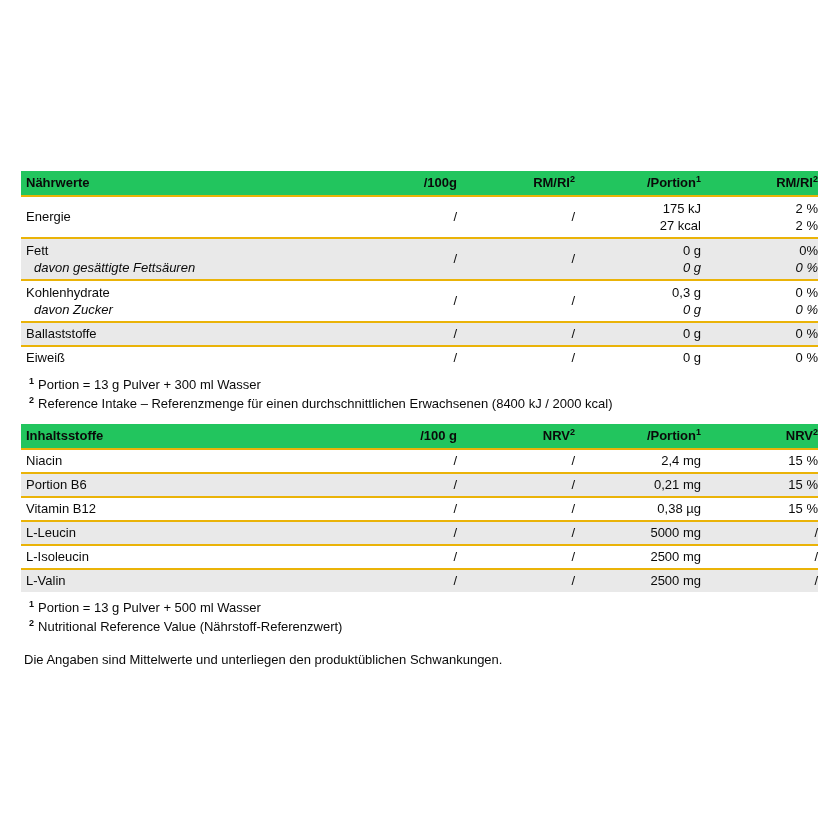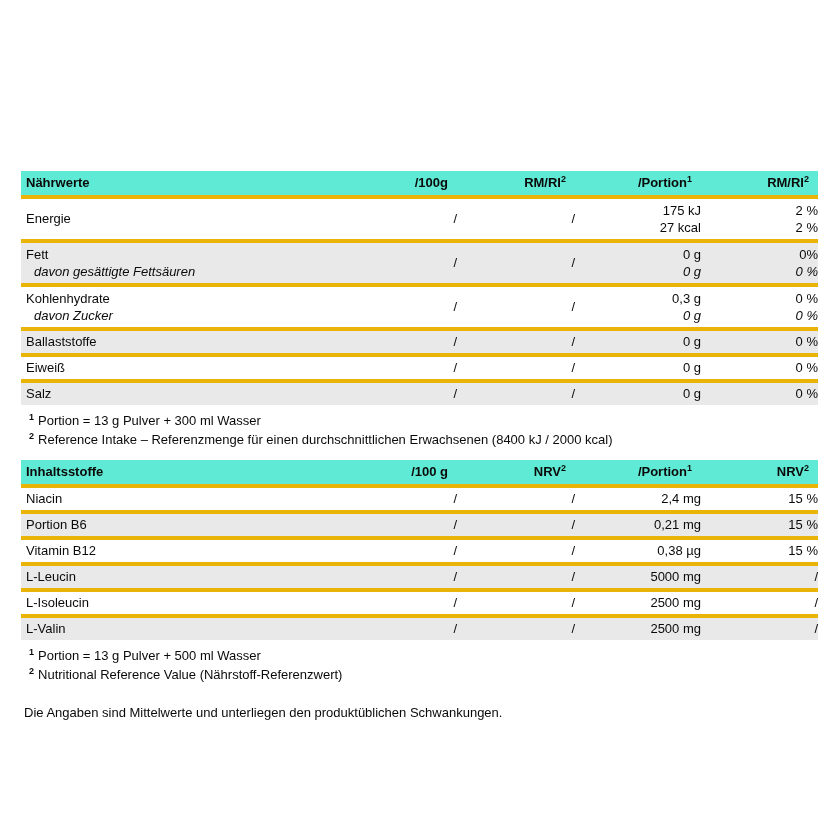--- a/index.html
+++ b/index.html
@@ -24,30 +24,30 @@
     font-size: 13px;
     color: #0a0a0a;
   }
   table.nutri.t2 { margin-top: 11px; }
   col.c-label  { width: 300px; }
   col.c-per100 { width: 136px; }
   col.c-rm1    { width: 118px; }
   col.c-port   { width: 126px; }
   col.c-rm2    { width: 117px; }
   thead th {
-    background: #5eead4;
+    background: #22c55e;
     font-weight: bold;
     text-align: right;
-    padding: 4px 9px;
+    padding: 4px 0;
     vertical-align: middle;
     line-height: 16px;
     white-space: nowrap;
   }
   thead th.l { text-align: left; padding-left: 5px; }
-  tbody tr { border-top: 4px solid #eab308; }
+  tbody tr { border-top: 2px solid #eab308; }
   tbody tr.alt { background: #e9e9e9; }
   tbody td {
     padding: 3px 0;
     text-align: right;
     vertical-align: middle;
     line-height: 16px;
     white-space: nowrap;
   }
   tbody td.l { text-align: left; padding-left: 5px; }
   .ln { display: block; line-height: 17px; }
@@ -55,21 +55,21 @@
   .ital { font-style: italic; }
   sup { font-size: 9px; line-height: 0; }
   .footnotes {
     margin: 6px 0 0 8px;
     font-size: 13px;
   }
   .fn { line-height: 19px; }
   .fsup { font-weight: bold; font-size: 9px; }
   .ftext { margin-left: 4px; }
   .disclaimer {
-    margin: 20px 0 0 3px;
+    margin: 15px 0 0 3px;
     font-size: 13px;
     line-height: 17px;
   }
 </style>
 </head>
 <body>
 
 <div class="sheet">
 
   <table class="nutri t1">
@@ -142,27 +142,20 @@
         <td>0 g</td>
         <td>0 %</td>
       </tr>
       <tr>
         <td class="l"><span>Eiweiß</span></td>
         <td>/</td>
         <td>/</td>
         <td>0 g</td>
         <td>0 %</td>
       </tr>
-      <tr class="alt">
-        <td class="l"><span>Salz</span></td>
-        <td>/</td>
-        <td>/</td>
-        <td>0 g</td>
-        <td>0 %</td>
-      </tr>
     </tbody>
   </table>
 
   <div class="footnotes">
     <div class="fn"><sup class="fsup">1</sup><span class="ftext">Portion = 13 g Pulver + 300 ml Wasser</span></div>
     <div class="fn"><sup class="fsup">2</sup><span class="ftext">Reference Intake – Referenzmenge für einen durchschnittlichen Erwachsenen (8400 kJ / 2000 kcal)</span></div>
   </div>
 
   <table class="nutri t2">
     <colgroup>

